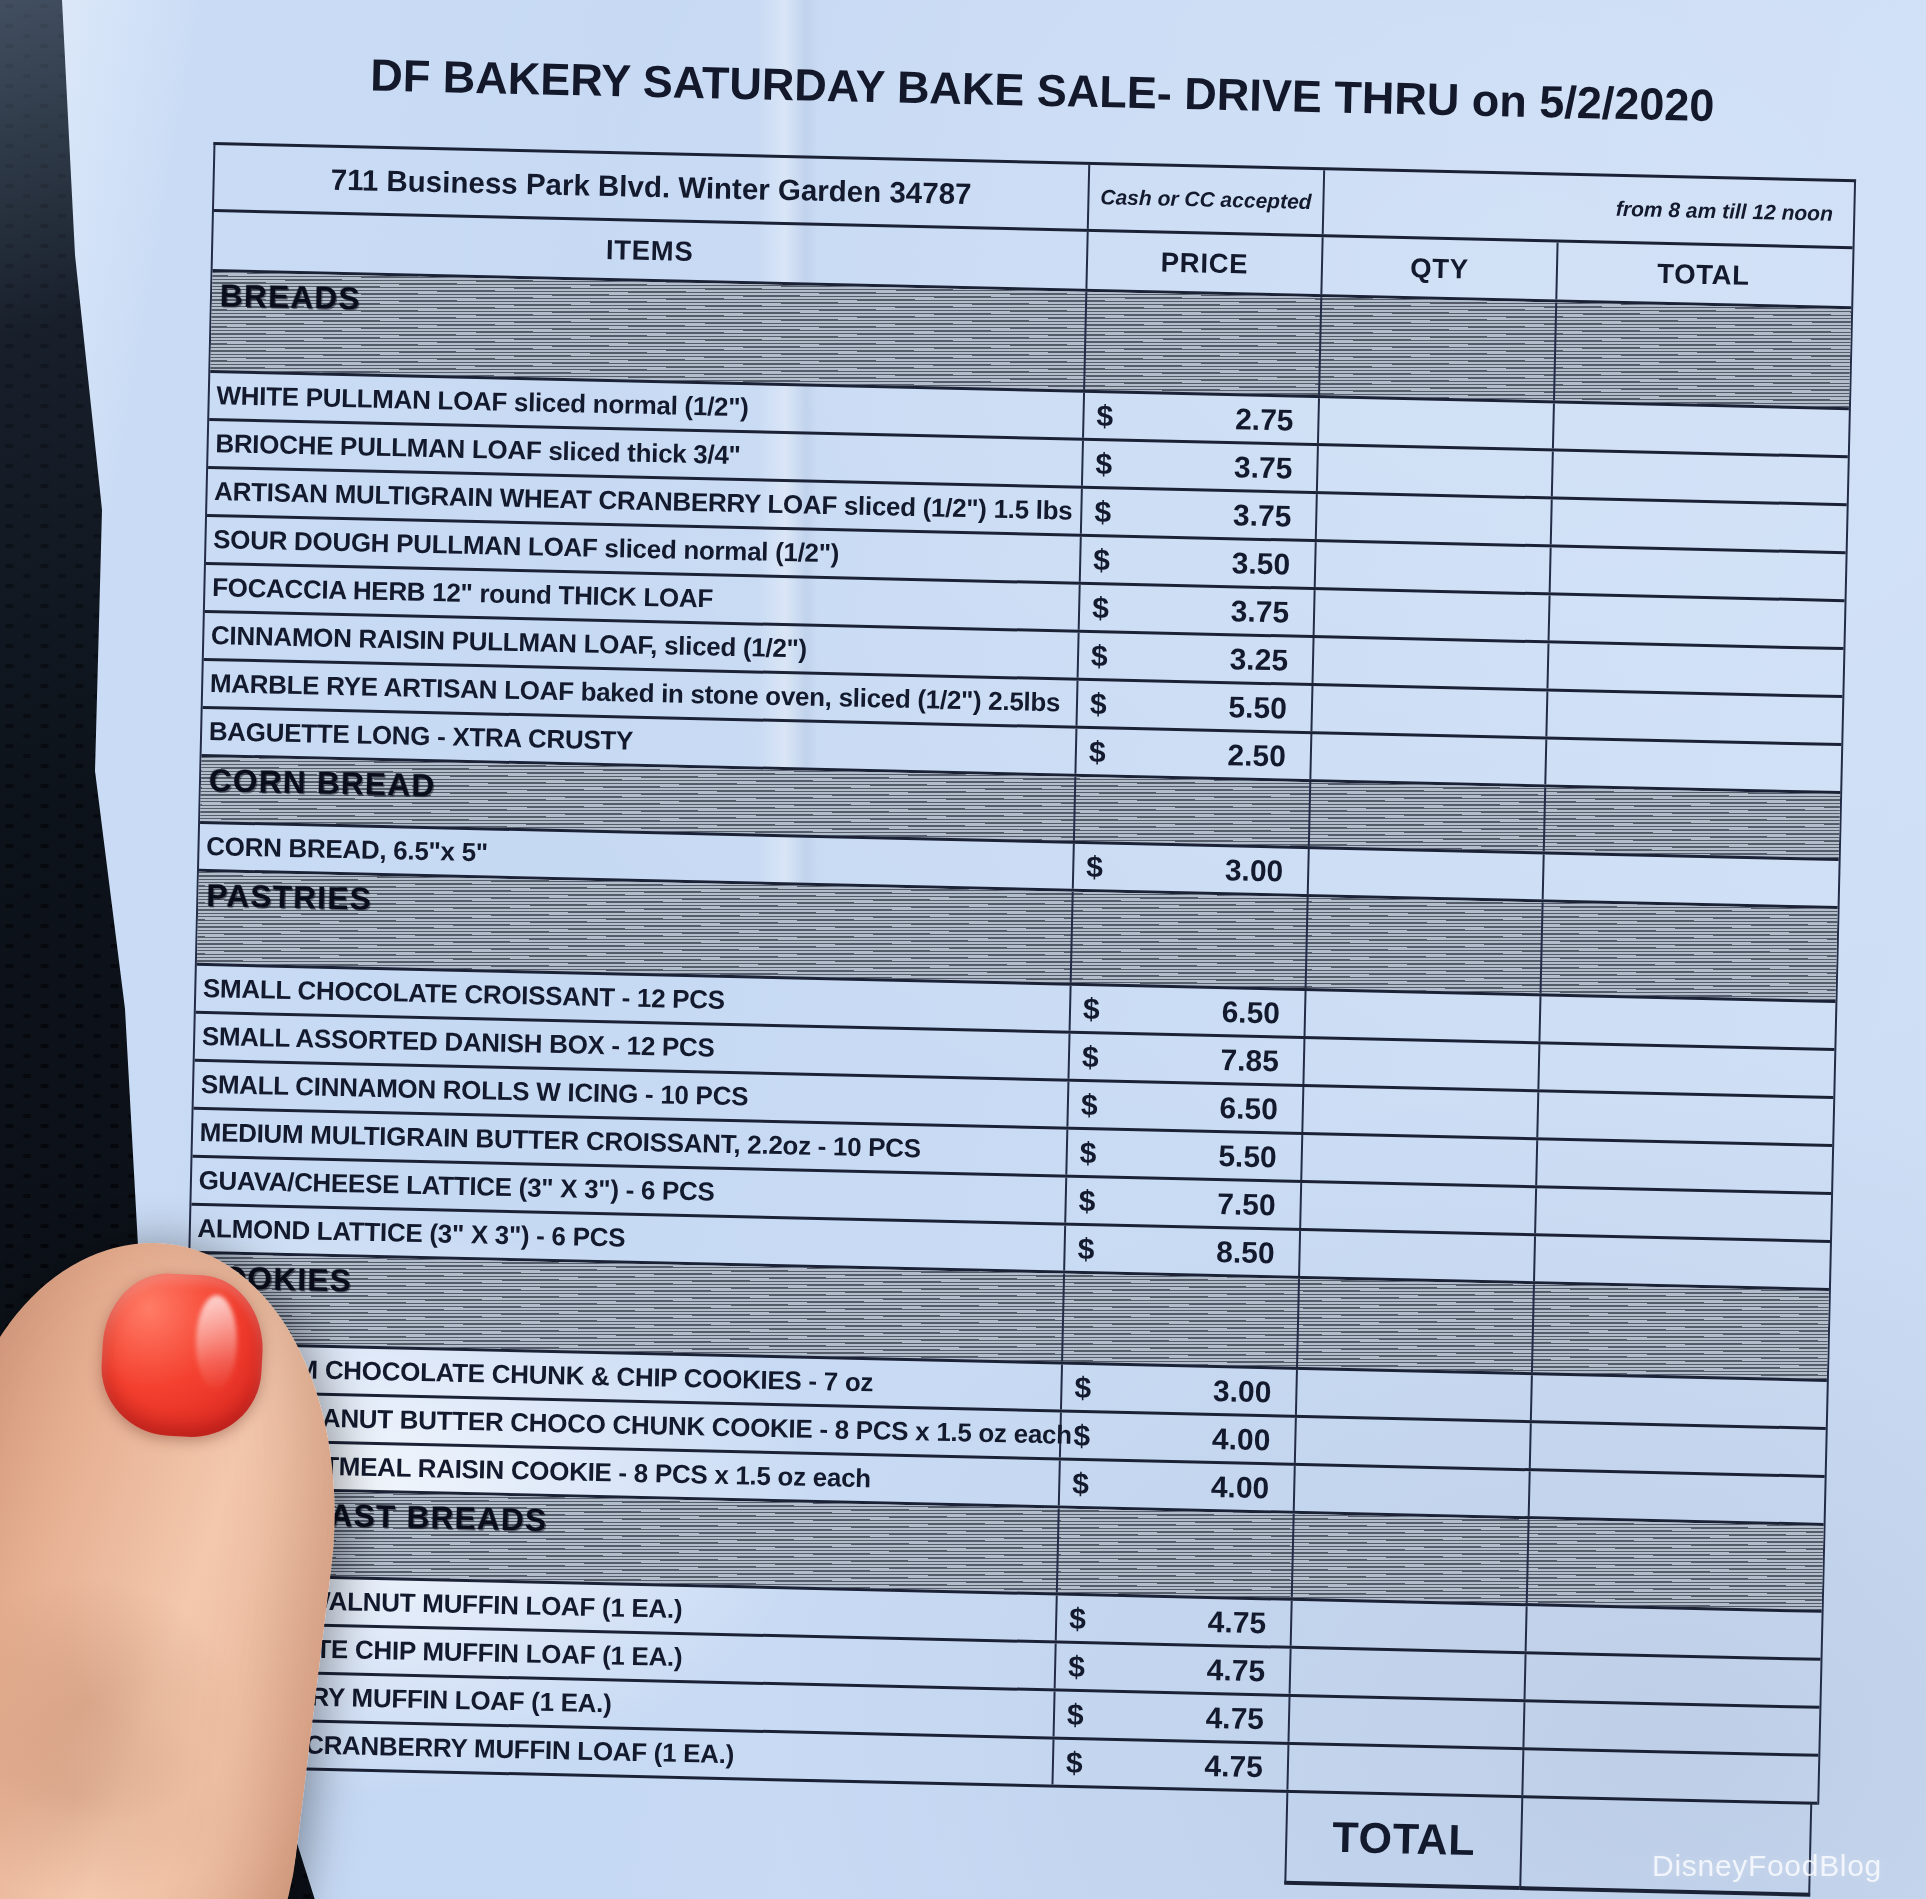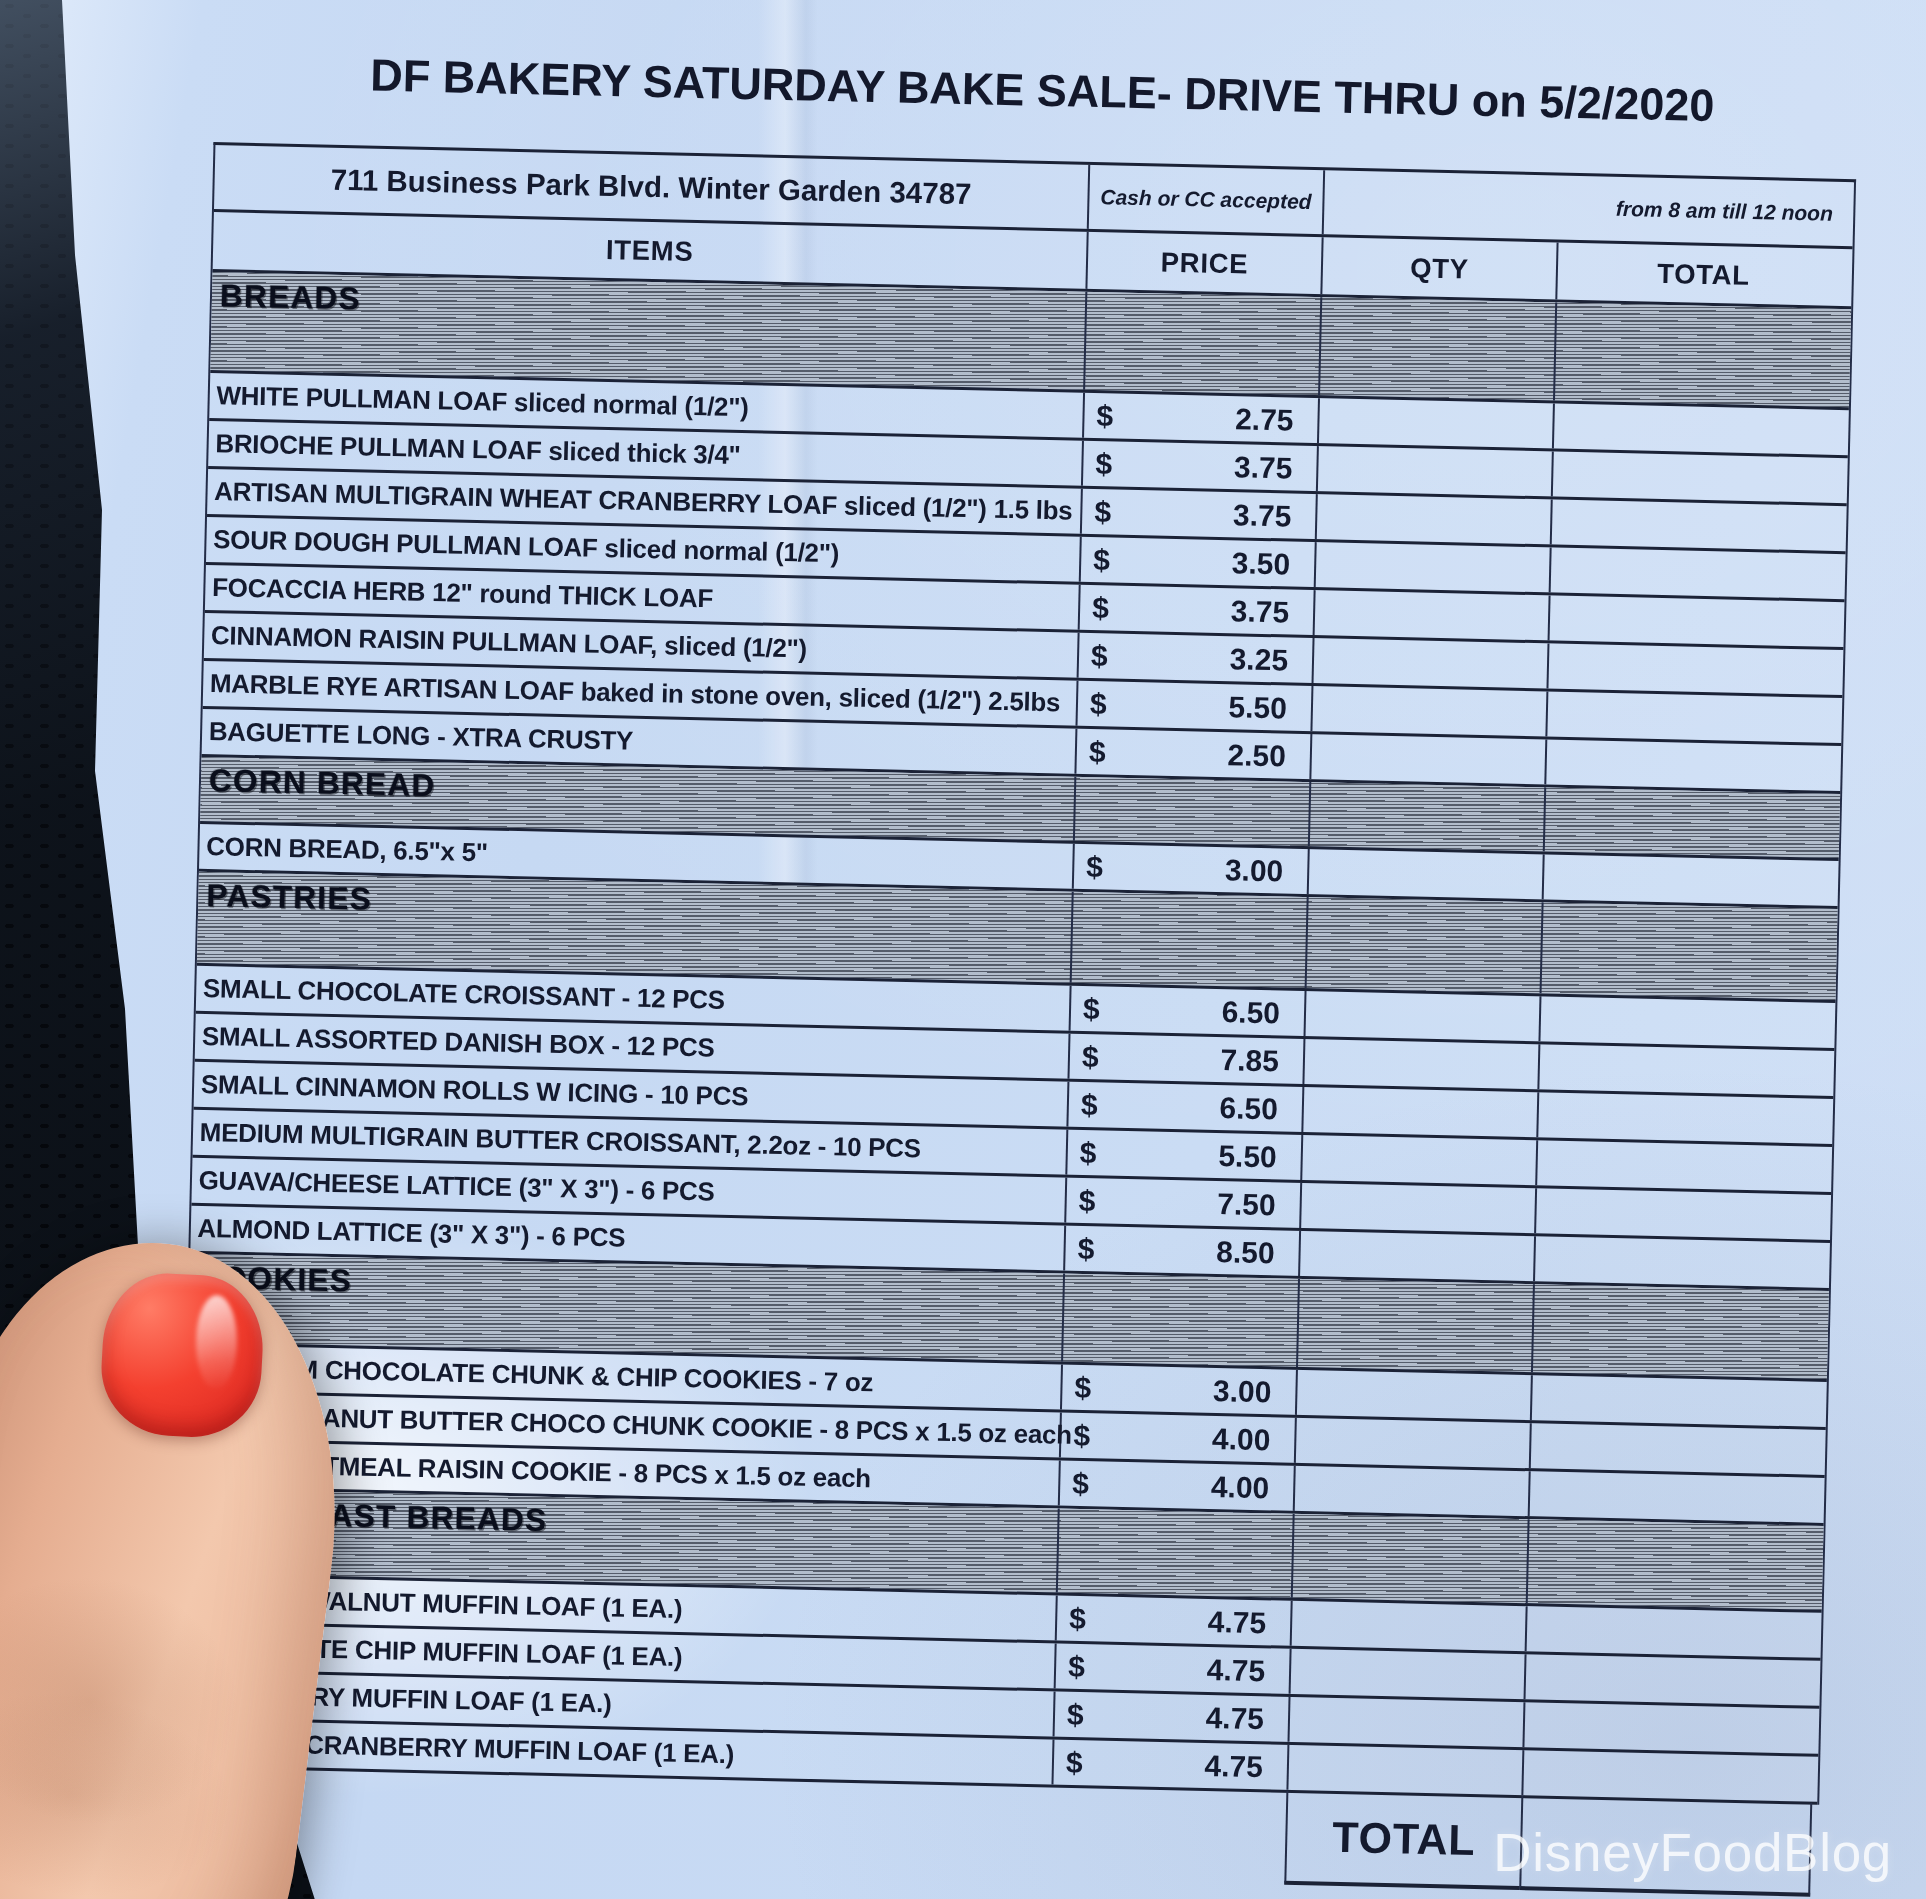--- a/index.html
+++ b/index.html
@@ -120,22 +120,22 @@
   }
   .nail:after{
     content:"";position:absolute;left:58%;top:12%;width:26%;height:58%;
     border-radius:50% 60% 50% 60%;
     background:linear-gradient(170deg, rgba(255,255,255,.78) 0%, rgba(255,255,255,.18) 70%, rgba(255,255,255,0) 100%);
     filter:blur(2px);
   }
 
   
   .watermark{
-    position:absolute;right:34px;bottom:17.4px;
-    font-size:53px;letter-spacing:0.7px;
+    position:absolute;right:44px;bottom:17.4px;
+    font-size:30px;letter-spacing:0.7px;
     color:rgba(255,255,255,.78);
     text-shadow:0 0 9.4px rgba(255,255,255,.25);
   }
 </style>
 </head>
 <body>
 
 <div class="scene">
 
   <div class="seat"></div>

